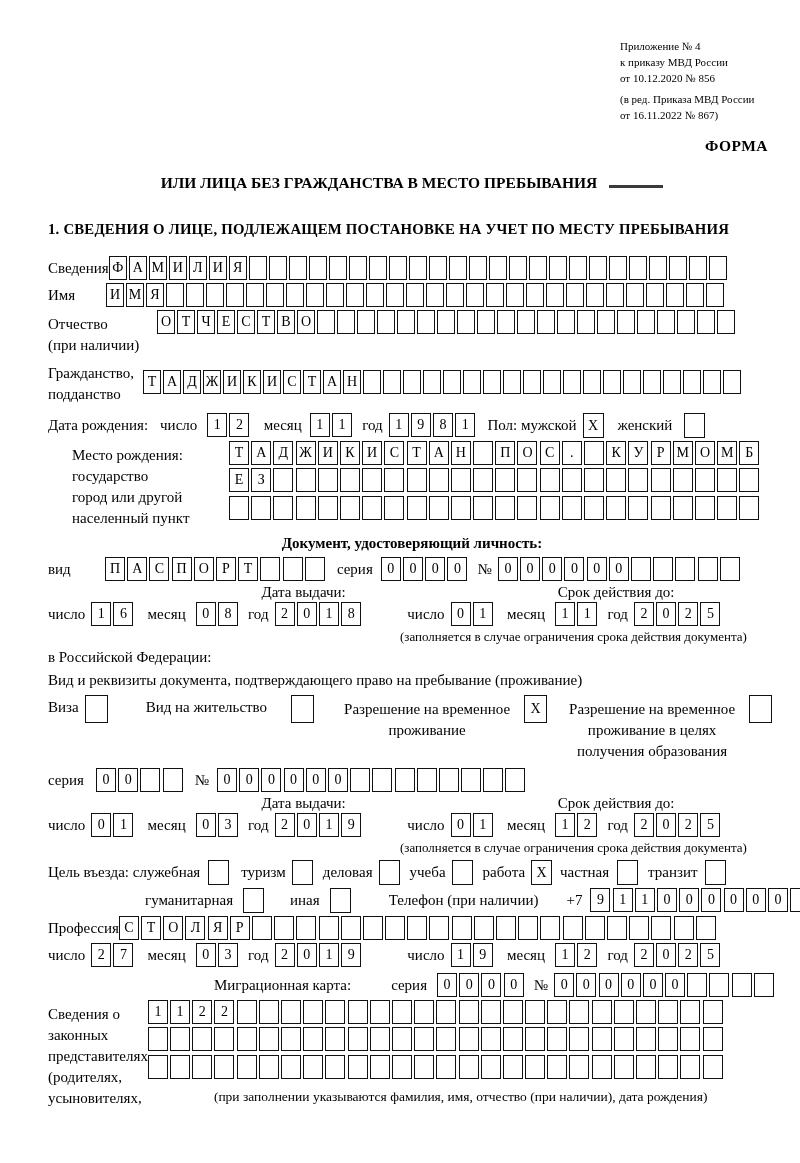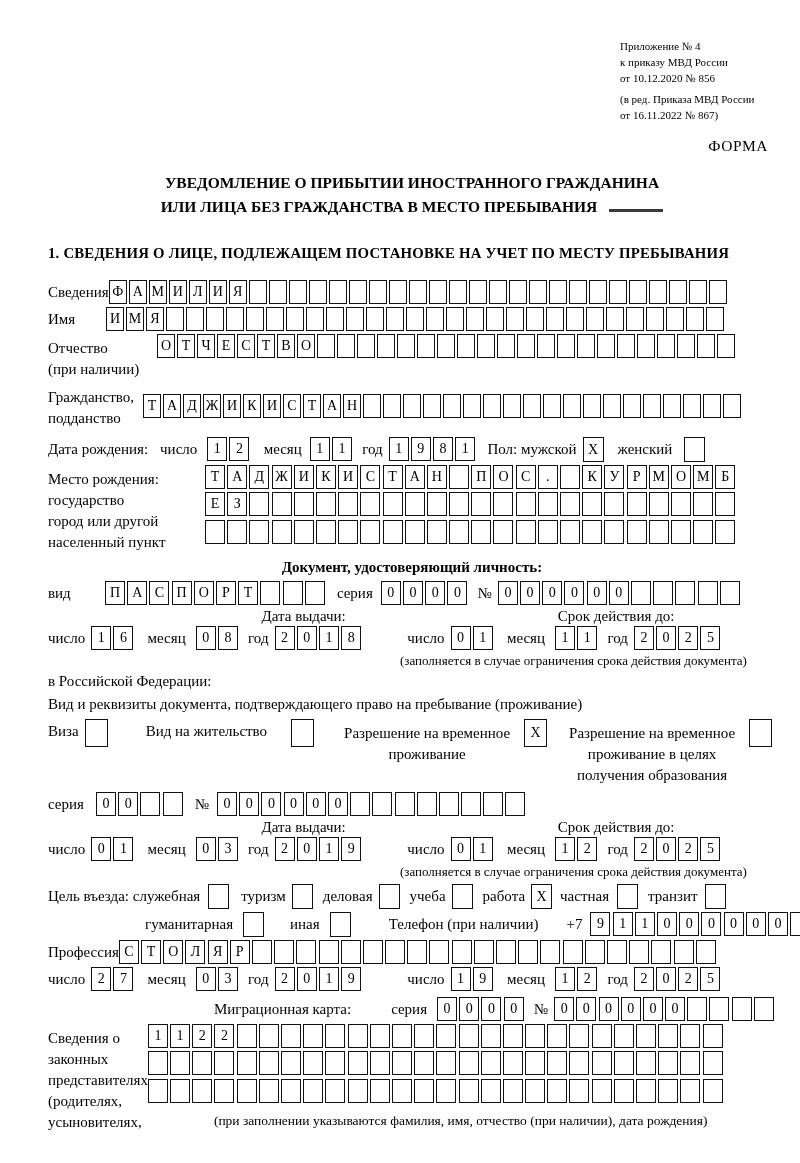--- a/index.html
+++ b/index.html
@@ -5,21 +5,21 @@
   html,body{margin:0;padding:0;background:#888;}
   .page{
     width:800px;height:1163px;background:#ffffff;color:#000;
     font-family:"Liberation Serif","DejaVu Serif",serif;font-size:15px;
     box-sizing:border-box;padding:38px 24px 0 48px;position:relative;overflow:hidden;
     margin:0 auto;
   }
   
   .appendix{margin-left:572px;font-size:11px;line-height:1.46;white-space:nowrap;}
   .appendix .sub{margin-top:5px;}
-  .forma{font-weight:normal;text-align:right;padding-right:8px;margin-top:14px;font-size:15.5px;letter-spacing:.5px;}
+  .forma{font-weight:bold;text-align:right;padding-right:8px;margin-top:14px;font-size:15.5px;letter-spacing:.5px;}
   
   .title{ text-align:center;font-weight:bold;font-size:15.5px;line-height:1.55;margin-top:16px;}
   .blank{display:inline-block;width:54px;border-bottom:3px solid #3a3a3a;height:12px;margin-left:12px;}
   .section-title{font-weight:bold;font-size:14.8px;margin-top:26px;margin-bottom:18px;letter-spacing:.2px;}
   
   .frow{display:flex;align-items:flex-start;margin-bottom:3px;}
   .lbl{white-space:nowrap;padding-top:4px;}
   .lbl2 div{line-height:1.4;}
   .w58{flex:0 0 58px;}
   .w69{flex:0 0 69px;}
@@ -61,21 +61,20 @@
     <div>Приложение № 4</div>
     <div>к приказу МВД России</div>
     <div>от 10.12.2020 № 856</div>
     <div class="sub">(в ред. Приказа МВД России</div>
     <div>от 16.11.2022 № 867)</div>
   </div>
 
   <div class="forma">ФОРМА</div>
 
   <div class="title">
-    <div>УВЕДОМЛЕНИЕ О ПРИБЫТИИ ИНОСТРАННОГО ГРАЖДАНИНА</div>
     <div><span>ИЛИ ЛИЦА БЕЗ ГРАЖДАНСТВА В МЕСТО ПРЕБЫВАНИЯ</span><span class="blank"></span></div>
   </div>
 
   <div class="section-title">1. СВЕДЕНИЯ О ЛИЦЕ, ПОДЛЕЖАЩЕМ ПОСТАНОВКЕ НА УЧЕТ ПО МЕСТУ ПРЕБЫВАНИЯ</div>
 
   <div class="frow">
     <span class="lbl w58">Сведения</span>
     <span class="cells">
         <span class="cell">Ф</span>
         <span class="cell">А</span>
@@ -247,21 +246,21 @@
     <span class="lbl ml10">Пол: мужской</span>
     <span class="cells cbx ml6">
         <span class="cell">X</span>
       </span>
     <span class="lbl ml12">женский</span>
     <span class="cells cbx ml12">
         <span class="cell"></span>
       </span>
   </div>
 
-  <div class="frow stack" style="margin-bottom:0;">
+  <div class="frow stack" style="margin-bottom:0;margin-left:24px;">
     <span class="lbl lbl2 w157">
       <div>Место рождения:</div>
       <div>государство</div>
       <div>город или другой</div>
       <div>населенный пункт</div>
     </span>
     <span>
       <div class="cells wide">
           <span class="cell">Т</span>
           <span class="cell">А</span>

